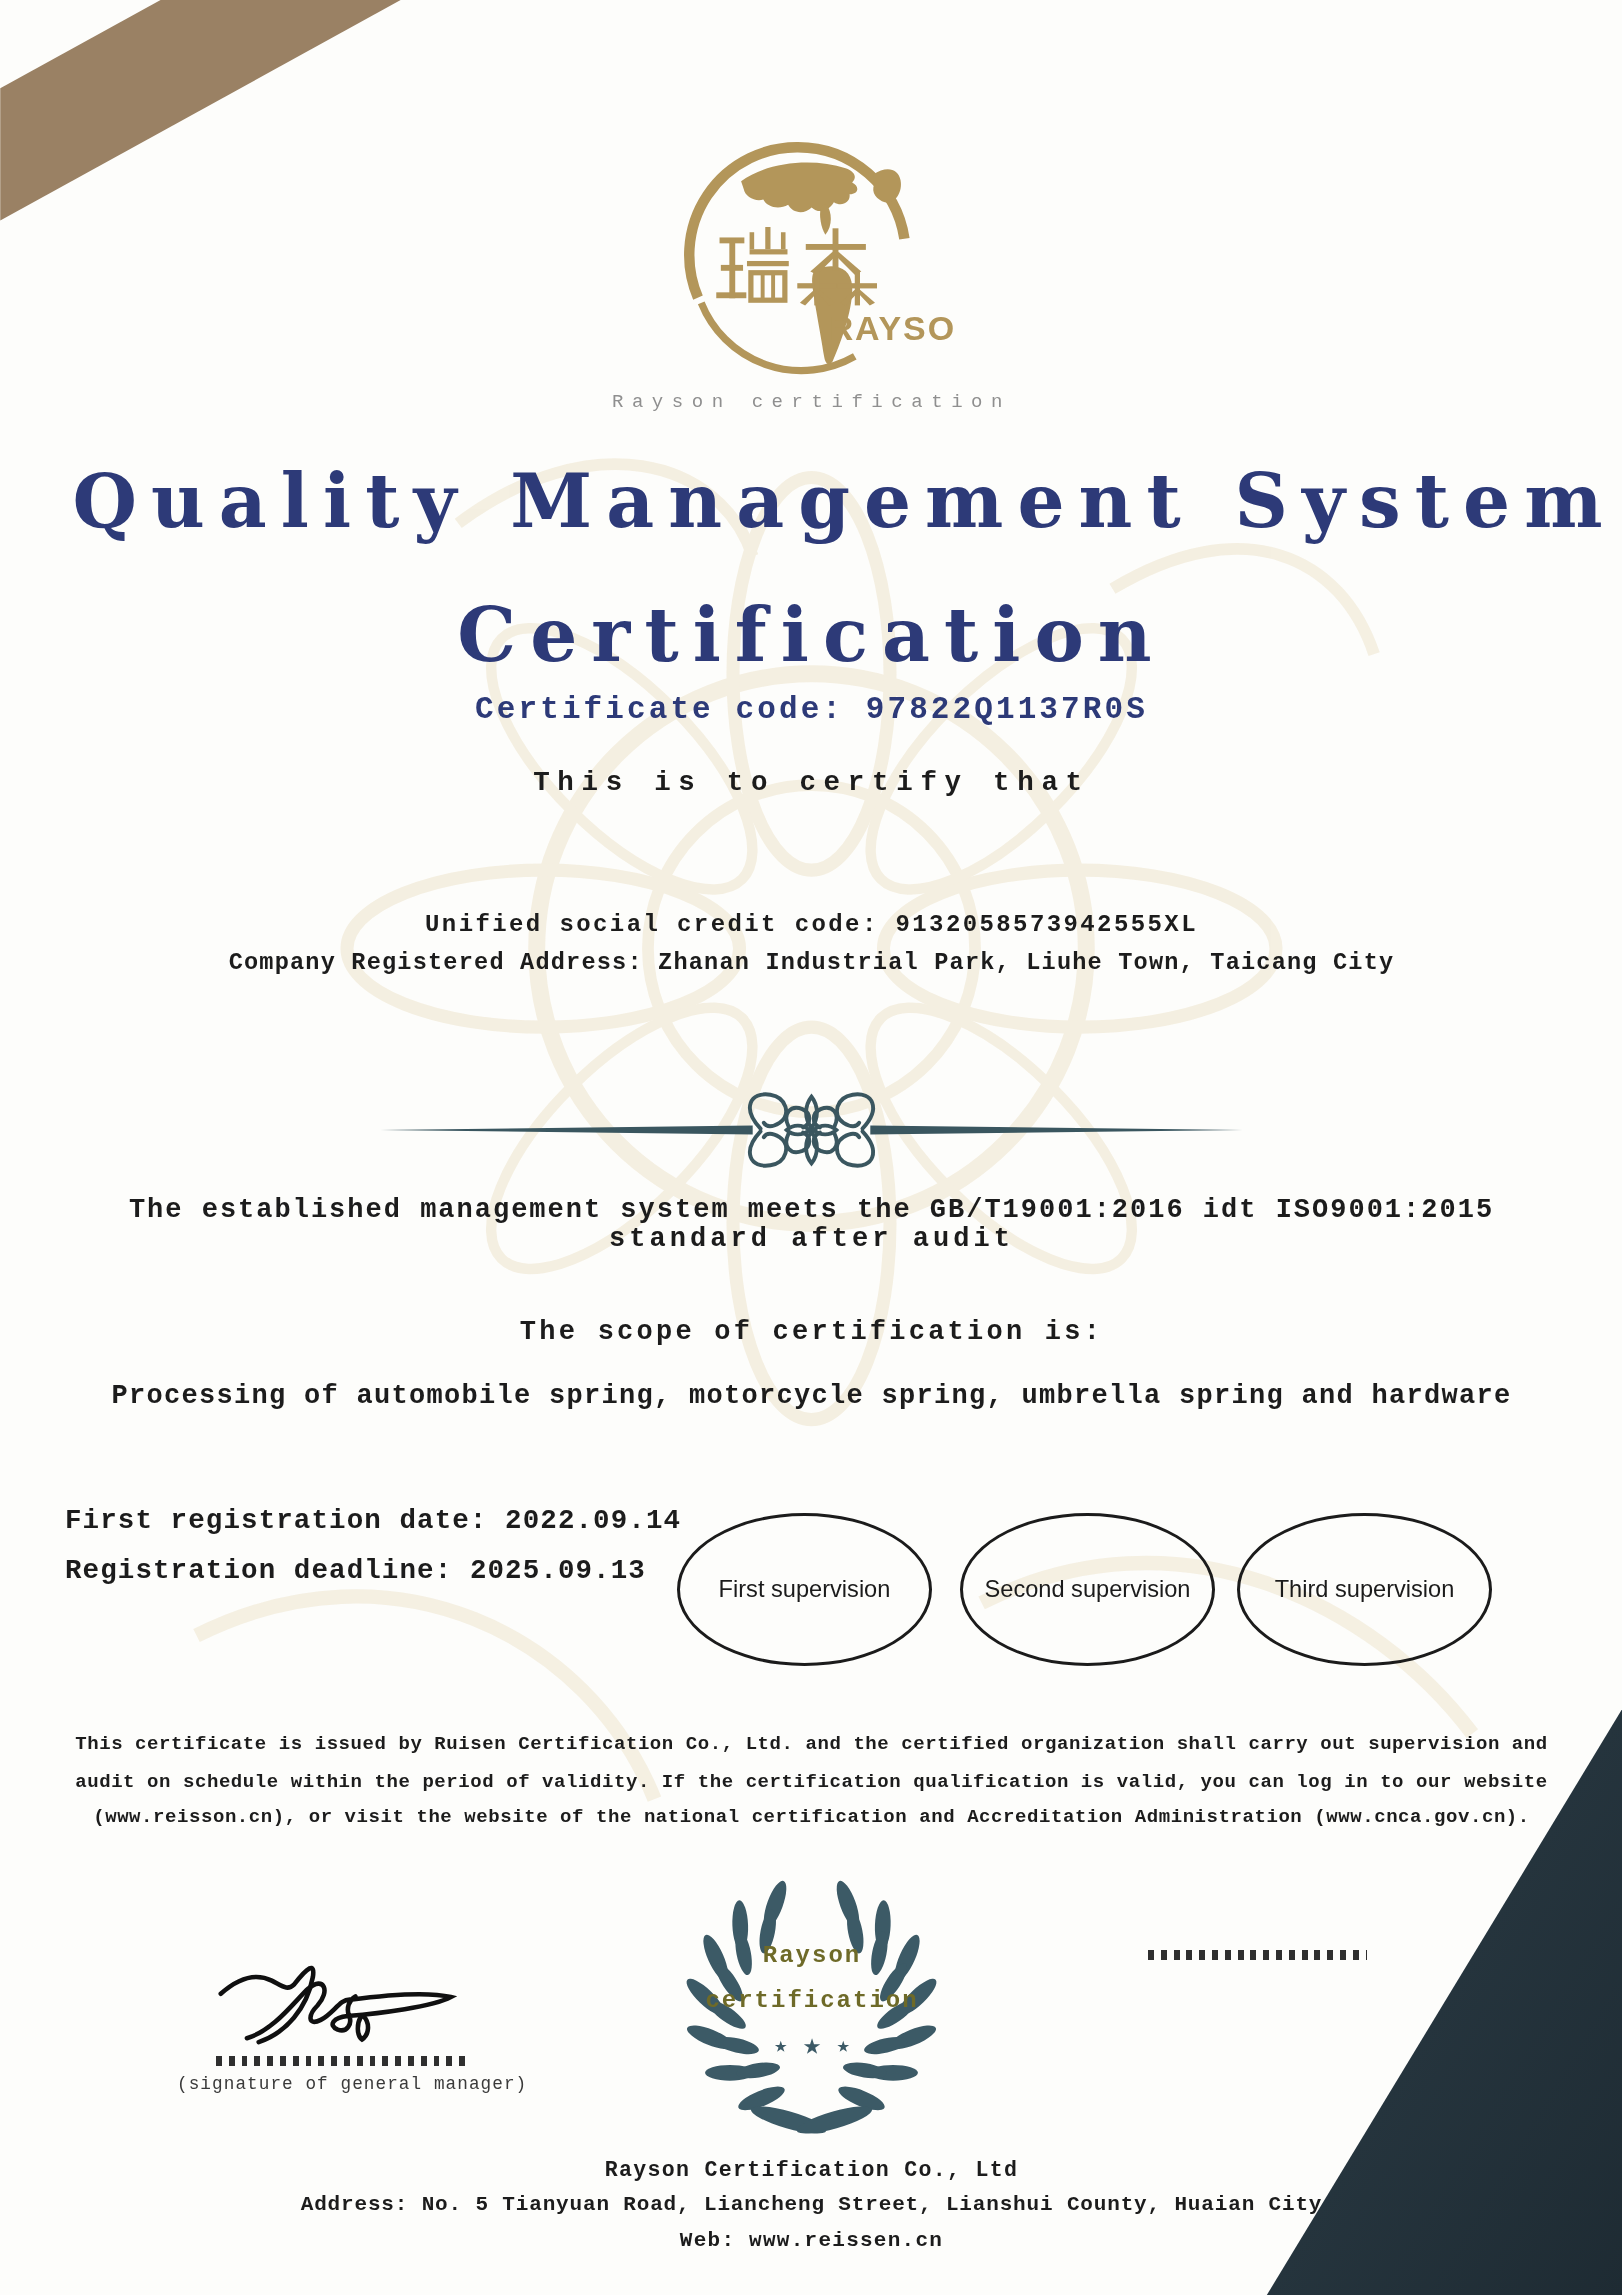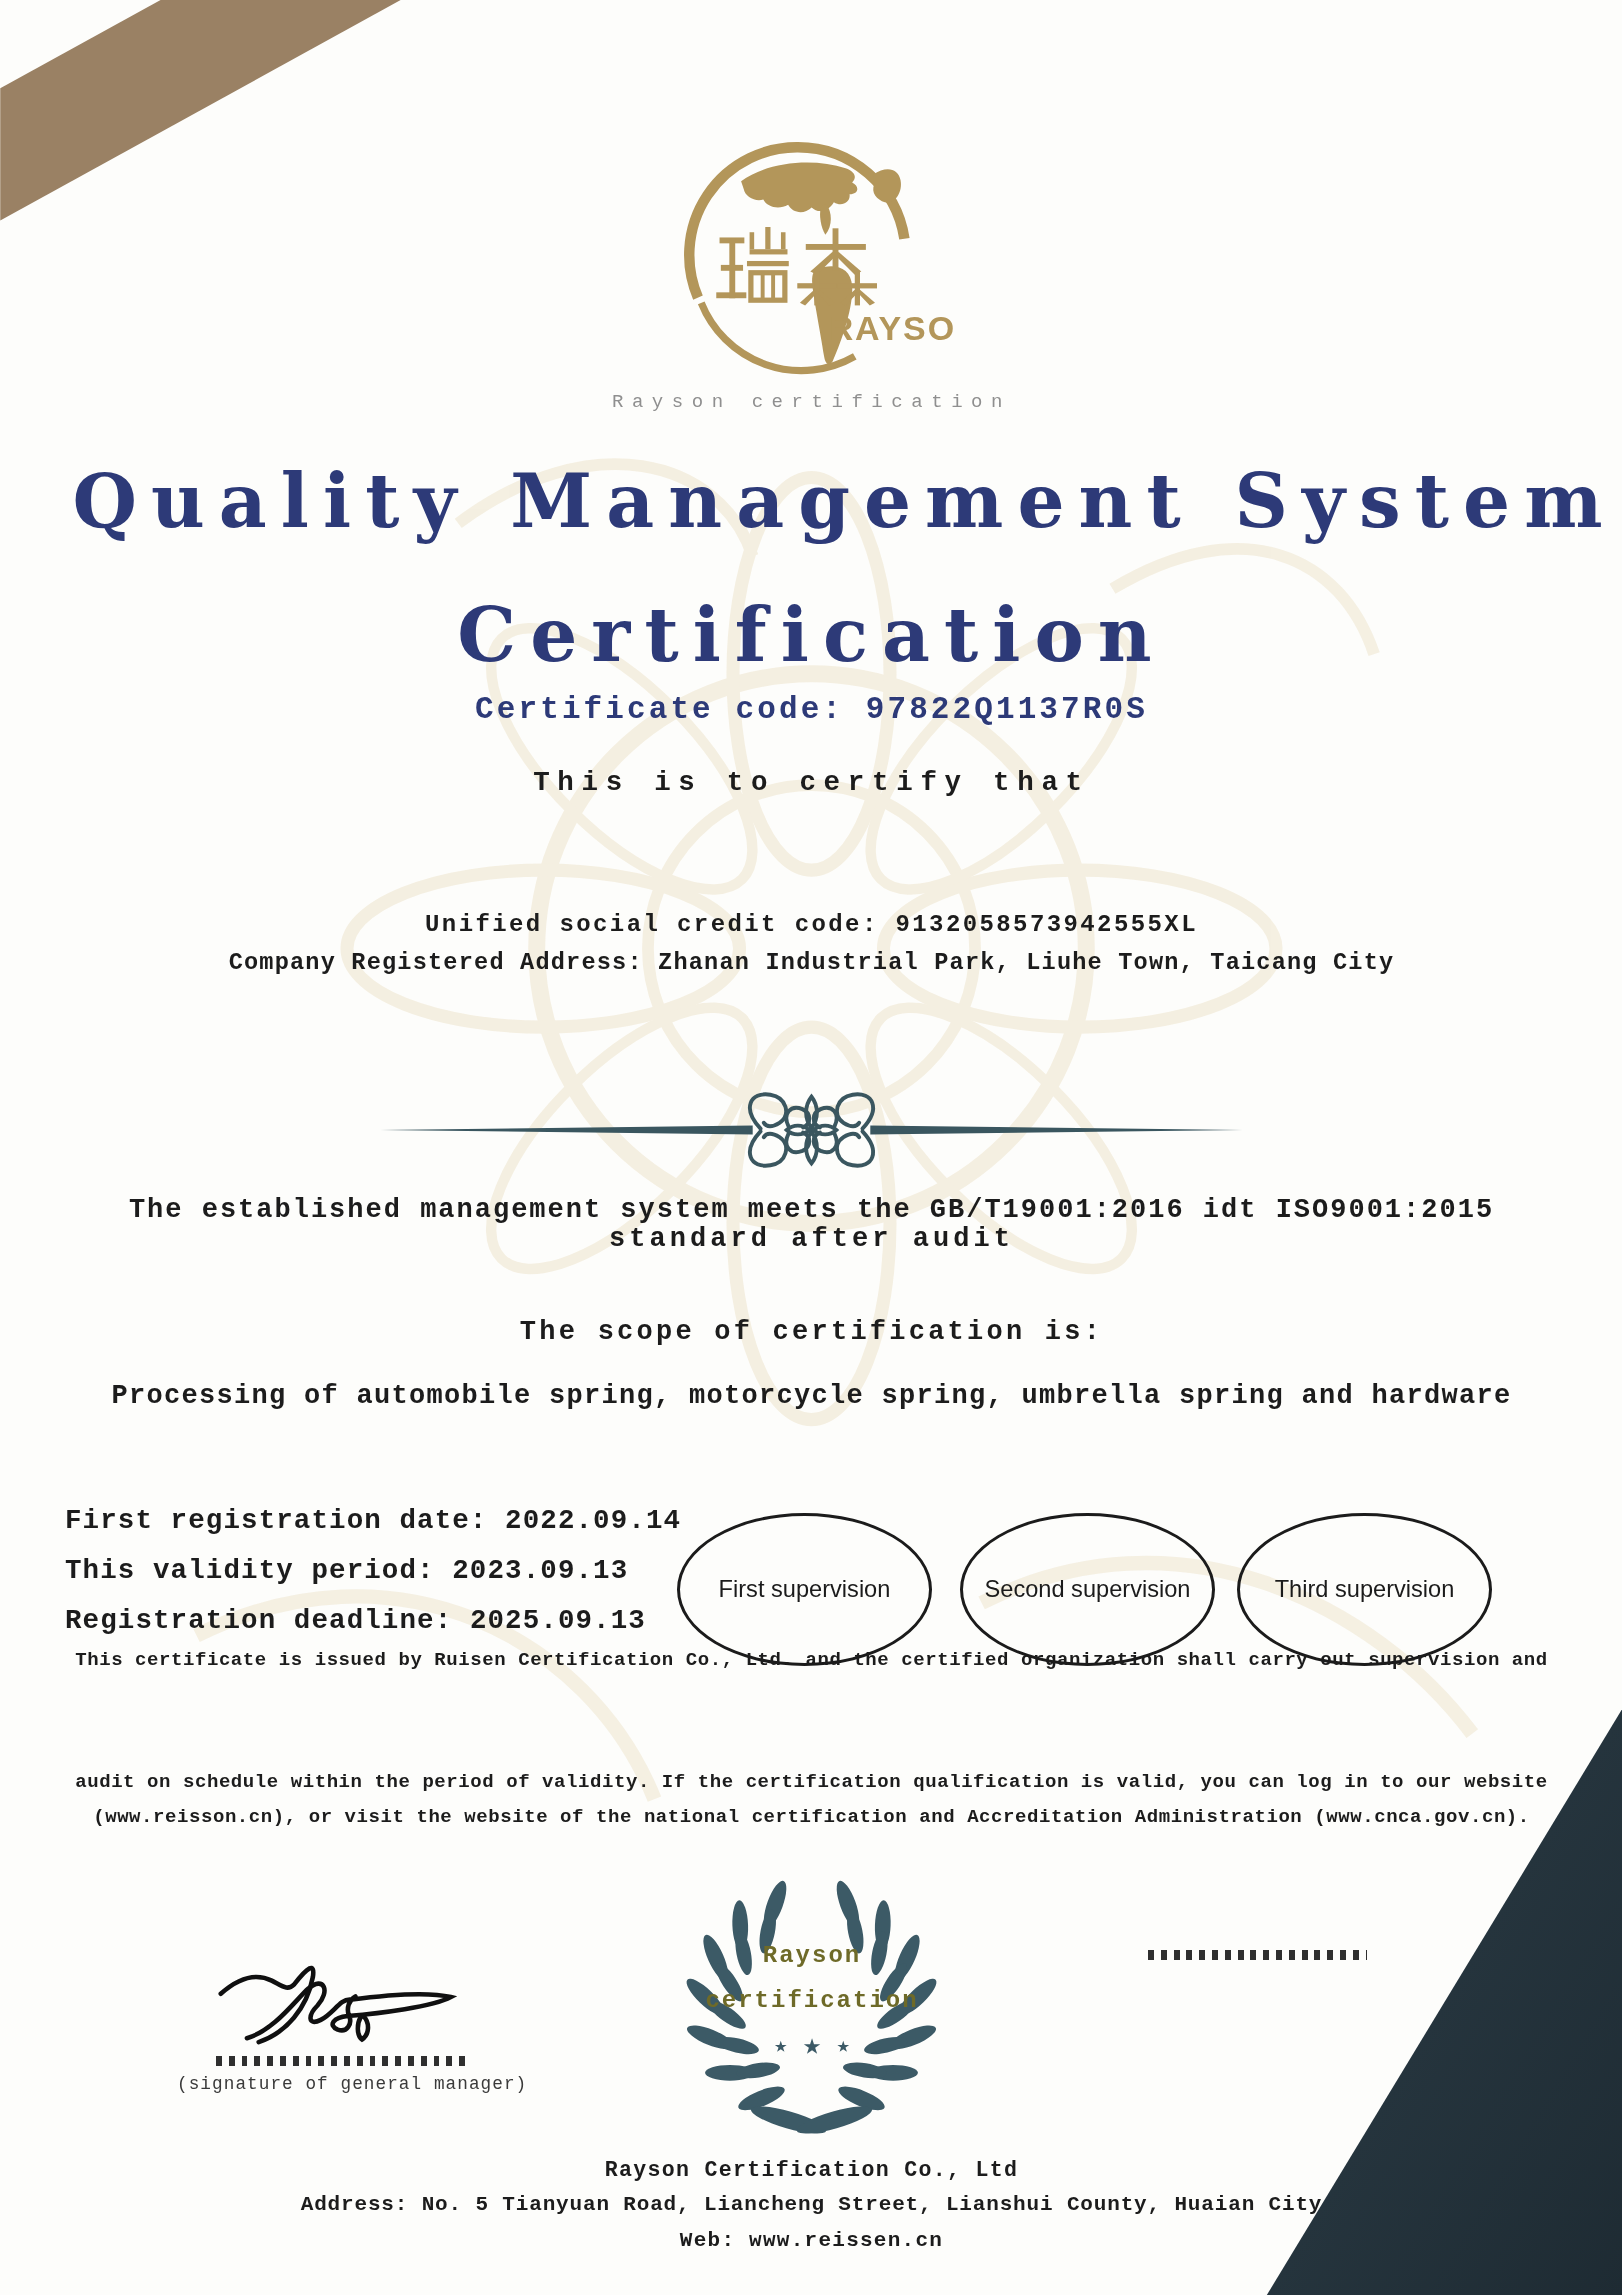--- a/index.html
+++ b/index.html
@@ -34,21 +34,21 @@
   .dates{position:absolute;left:65px;top:1505px;font-size:27.5px;letter-spacing:0.04em;font-weight:bold;}
   .dates .row{height:50px;white-space:nowrap;}
   
   .oval{position:absolute;width:249px;height:147px;border:3.3px solid #1b1b1b;border-radius:50%;
         display:flex;align-items:center;justify-content:center;background:transparent;
         font-family:"Liberation Sans", sans-serif;font-size:23.6px;color:#1b1b1b;}
   .oval1{left:677px;top:1513px;}
   .oval2{left:960px;top:1513px;}
   .oval3{left:1237px;top:1513px;}
   
-  .dis1{top:1649px;font-size:19px;letter-spacing:0.03em;font-weight:bold;}
+  .dis1{top:1733px;font-size:19px;letter-spacing:0.03em;font-weight:bold;}
   .dis2{top:1771px;font-size:19px;letter-spacing:0.03em;font-weight:bold;}
   .dis3{top:1806px;font-size:19px;letter-spacing:0.03em;font-weight:bold;}
   
   .sig-svg{position:absolute;left:209px;top:1953px;}
   .dotline{position:absolute;height:9.8px;
            background:repeating-linear-gradient(90deg,#2f2f2f 0 5.9px,transparent 5.9px 12.8px);}
   .dot-left{left:216px;top:2056px;width:252px;}
   .dot-right{left:1148px;top:1950px;width:219px;}
   .sigcap{position:absolute;left:177px;top:2074px;width:340px;text-align:center;
           font-size:17.7px;letter-spacing:0.06em;color:#3a3a3a;white-space:nowrap;}
@@ -185,24 +185,20 @@
   <div class="txt st2" style="z-index:2;">standard after audit</div>
   <div class="txt st3" style="z-index:2;font-family:Liberation Mono, monospace;">The scope of certification is:</div>
   <div class="txt st4" style="z-index:2;">Processing of automobile spring, motorcycle spring, umbrella spring and hardware</div>
 
   <div class="dates" style="z-index:2;">
     <div class="row">
       <span>First registration date:</span>
       <span>2022.09.14</span>
     </div>
     <div class="row">
-      <span>This validity period:</span>
-      <span>2023.09.13</span>
-    </div>
-    <div class="row">
       <span>Registration deadline:</span>
       <span>2025.09.13</span>
     </div>
   </div>
 
   <div class="oval oval1" style="z-index:2;">
     <span>First supervision</span>
   </div>
   <div class="oval oval2" style="z-index:2;">
     <span>Second supervision</span>

